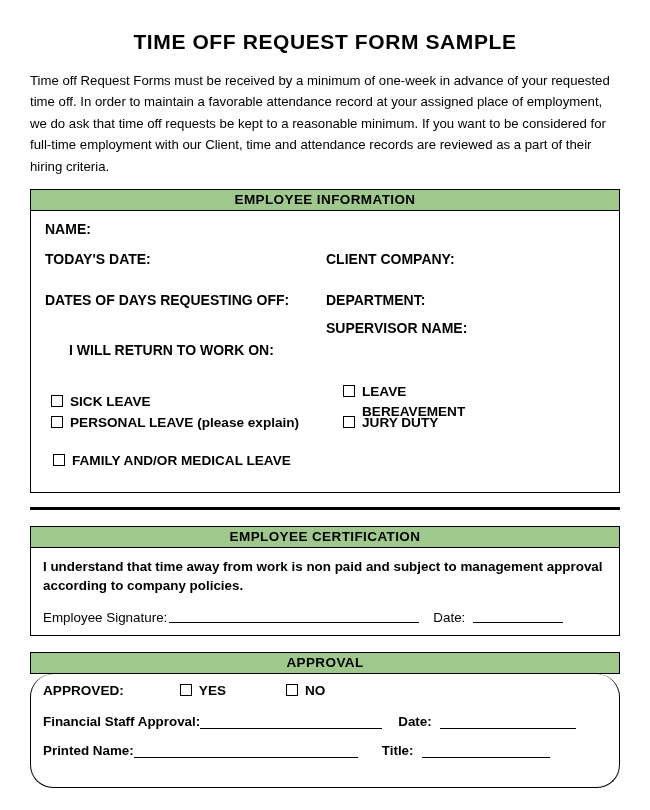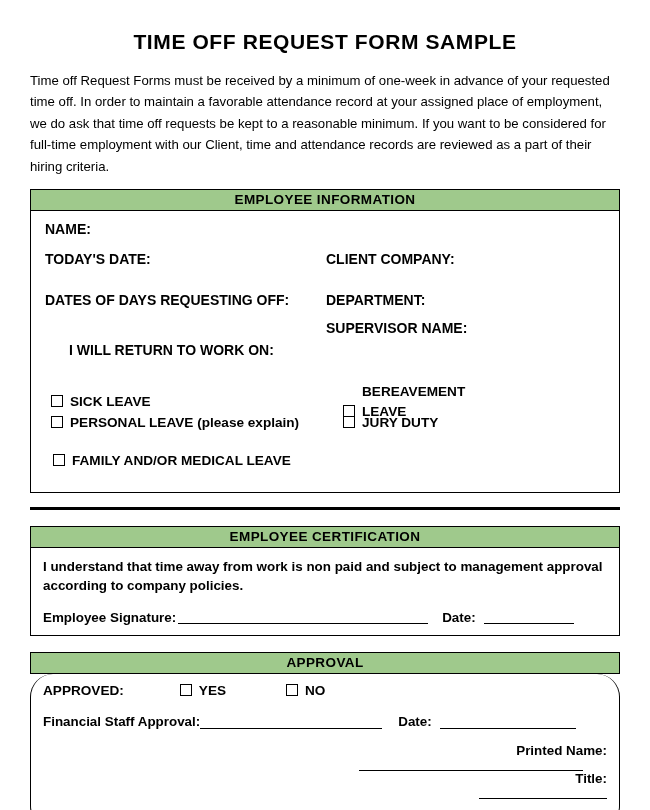--- a/index.html
+++ b/index.html
@@ -102,22 +102,22 @@
     line-height: 1.45;
     margin-bottom: 14px;
   }
   .sig-line {
     display: inline-block;
     border-bottom: 1px solid #000;
     height: 12px;
   }
   .row-flex {
     display: flex;
-    align-items: center;
-    font-weight: bold;
+    align-items: flex-start;
+    font-weight: normal;
     font-size: 13.4px;
   }
 
   
   #appr-box {
     padding: 9px 12px 12px 12px;
     border-radius: 23px;
   }
   .appr-row1 {
     display: flex;
@@ -160,22 +160,22 @@
         <span class="cb"></span><span>SICK LEAVE</span>
       </div>
       <div class="abs cb-row" style="left:6px; top:194px;">
         <span class="cb"></span><span>PERSONAL LEAVE (please explain)</span>
       </div>
       <div class="abs cb-row" style="left:8px; top:232px;">
         <span class="cb"></span><span>FAMILY AND/OR MEDICAL LEAVE</span>
       </div>
 
       <div class="abs cb-row" style="left:298px; top:161px; white-space:normal; width:180px; line-height:1.45;">
+        <span style="display:block;"><span class="cb"></span><span>LEAVE</span></span>
         <span style="display:block; padding-left:19px;">BEREAVEMENT</span>
-        <span style="display:block;"><span class="cb"></span><span>LEAVE</span></span>
       </div>
       <div class="abs cb-row" style="left:298px; top:194px;">
         <span class="cb"></span><span>JURY DUTY</span>
       </div>
     </div>
   </div>
 
   <hr class="thick-rule">
 
   <div class="spacer-gap"></div>
@@ -199,21 +199,21 @@
       <span>APPROVED:</span>
       <span style="margin-left:56px;"><span class="cb"></span><span>YES</span></span>
       <span style="margin-left:60px;"><span class="cb"></span><span>NO</span></span>
     </div>
     <div class="appr-row">
       <span>Financial Staff Approval:</span>
       <span class="sig-line" style="width:182px; margin:0 16px 0 0;"></span>
       <span>Date:</span>
       <span class="sig-line" style="width:136px; margin-left:8px;"></span>
     </div>
-    <div class="appr-row" style="margin-bottom:17px;flex-direction:column;">
+    <div class="appr-row" style="margin-bottom:17px;">
       <span>Printed Name:</span>
       <span class="sig-line" style="width:224px; margin:0 24px 0 0;"></span>
       <span>Title:</span>
       <span class="sig-line" style="width:128px; margin-left:8px;"></span>
     </div>
   </div>
 
 </div>
 
 </body></html>

